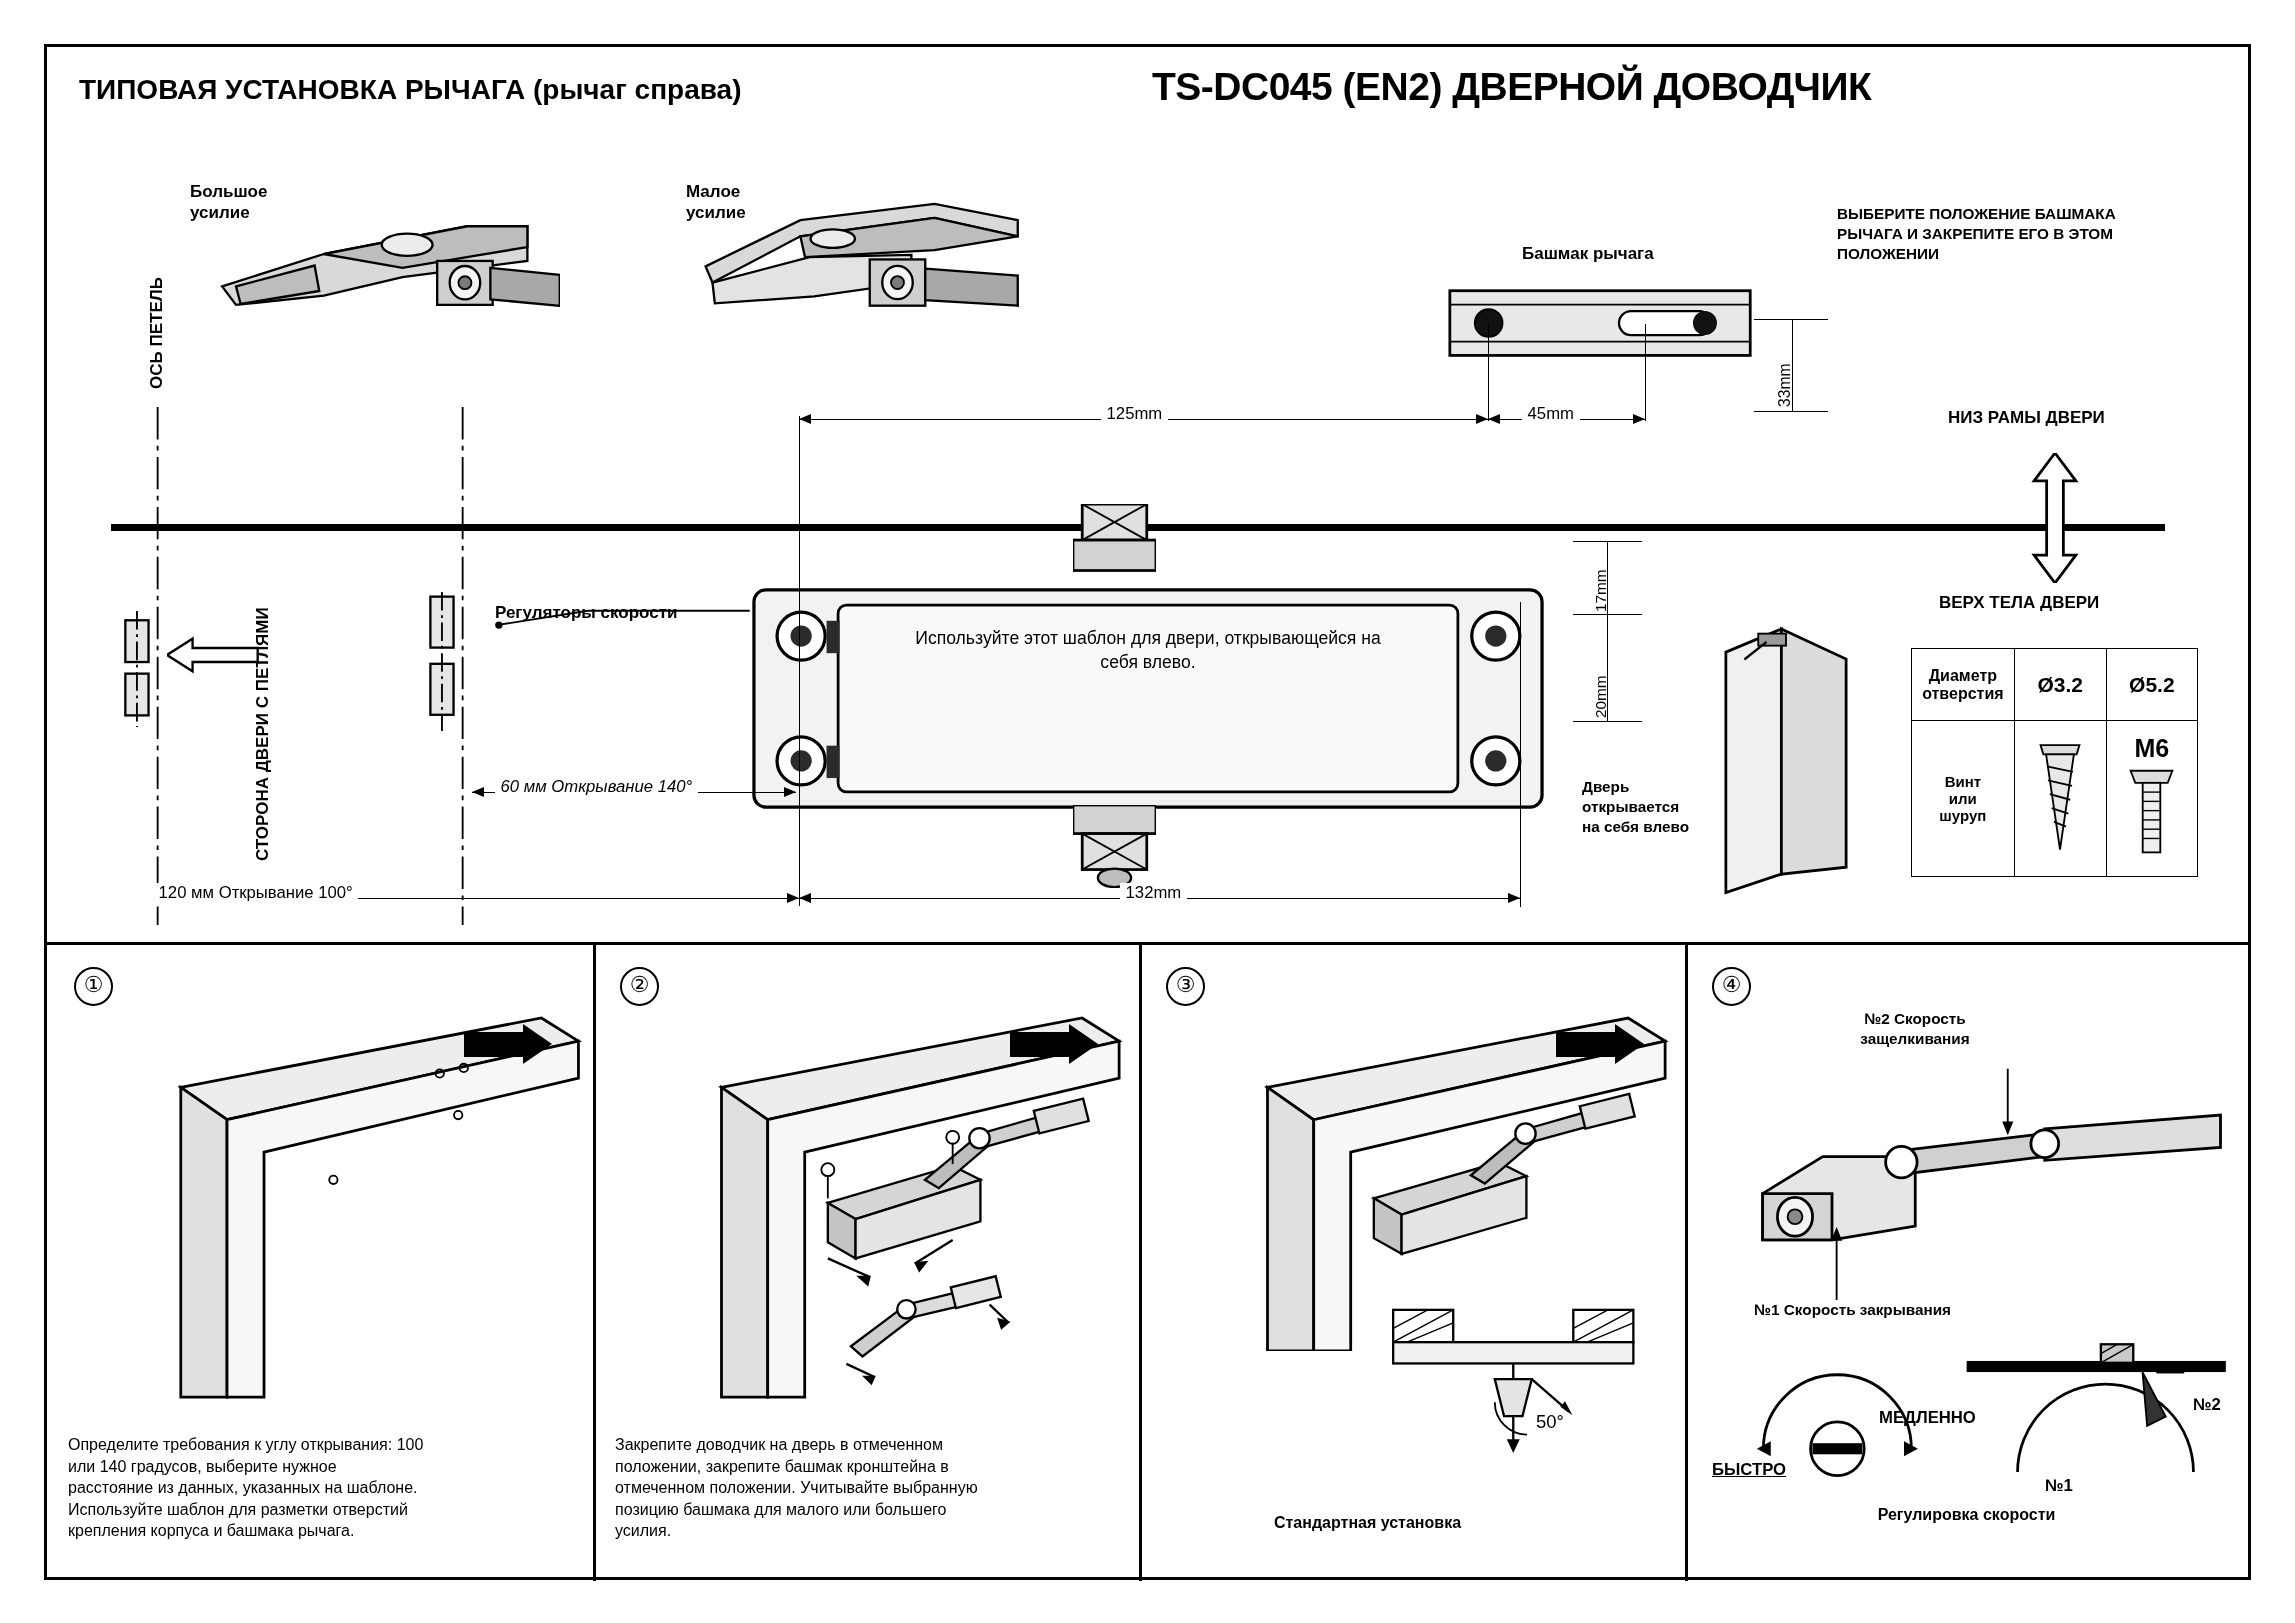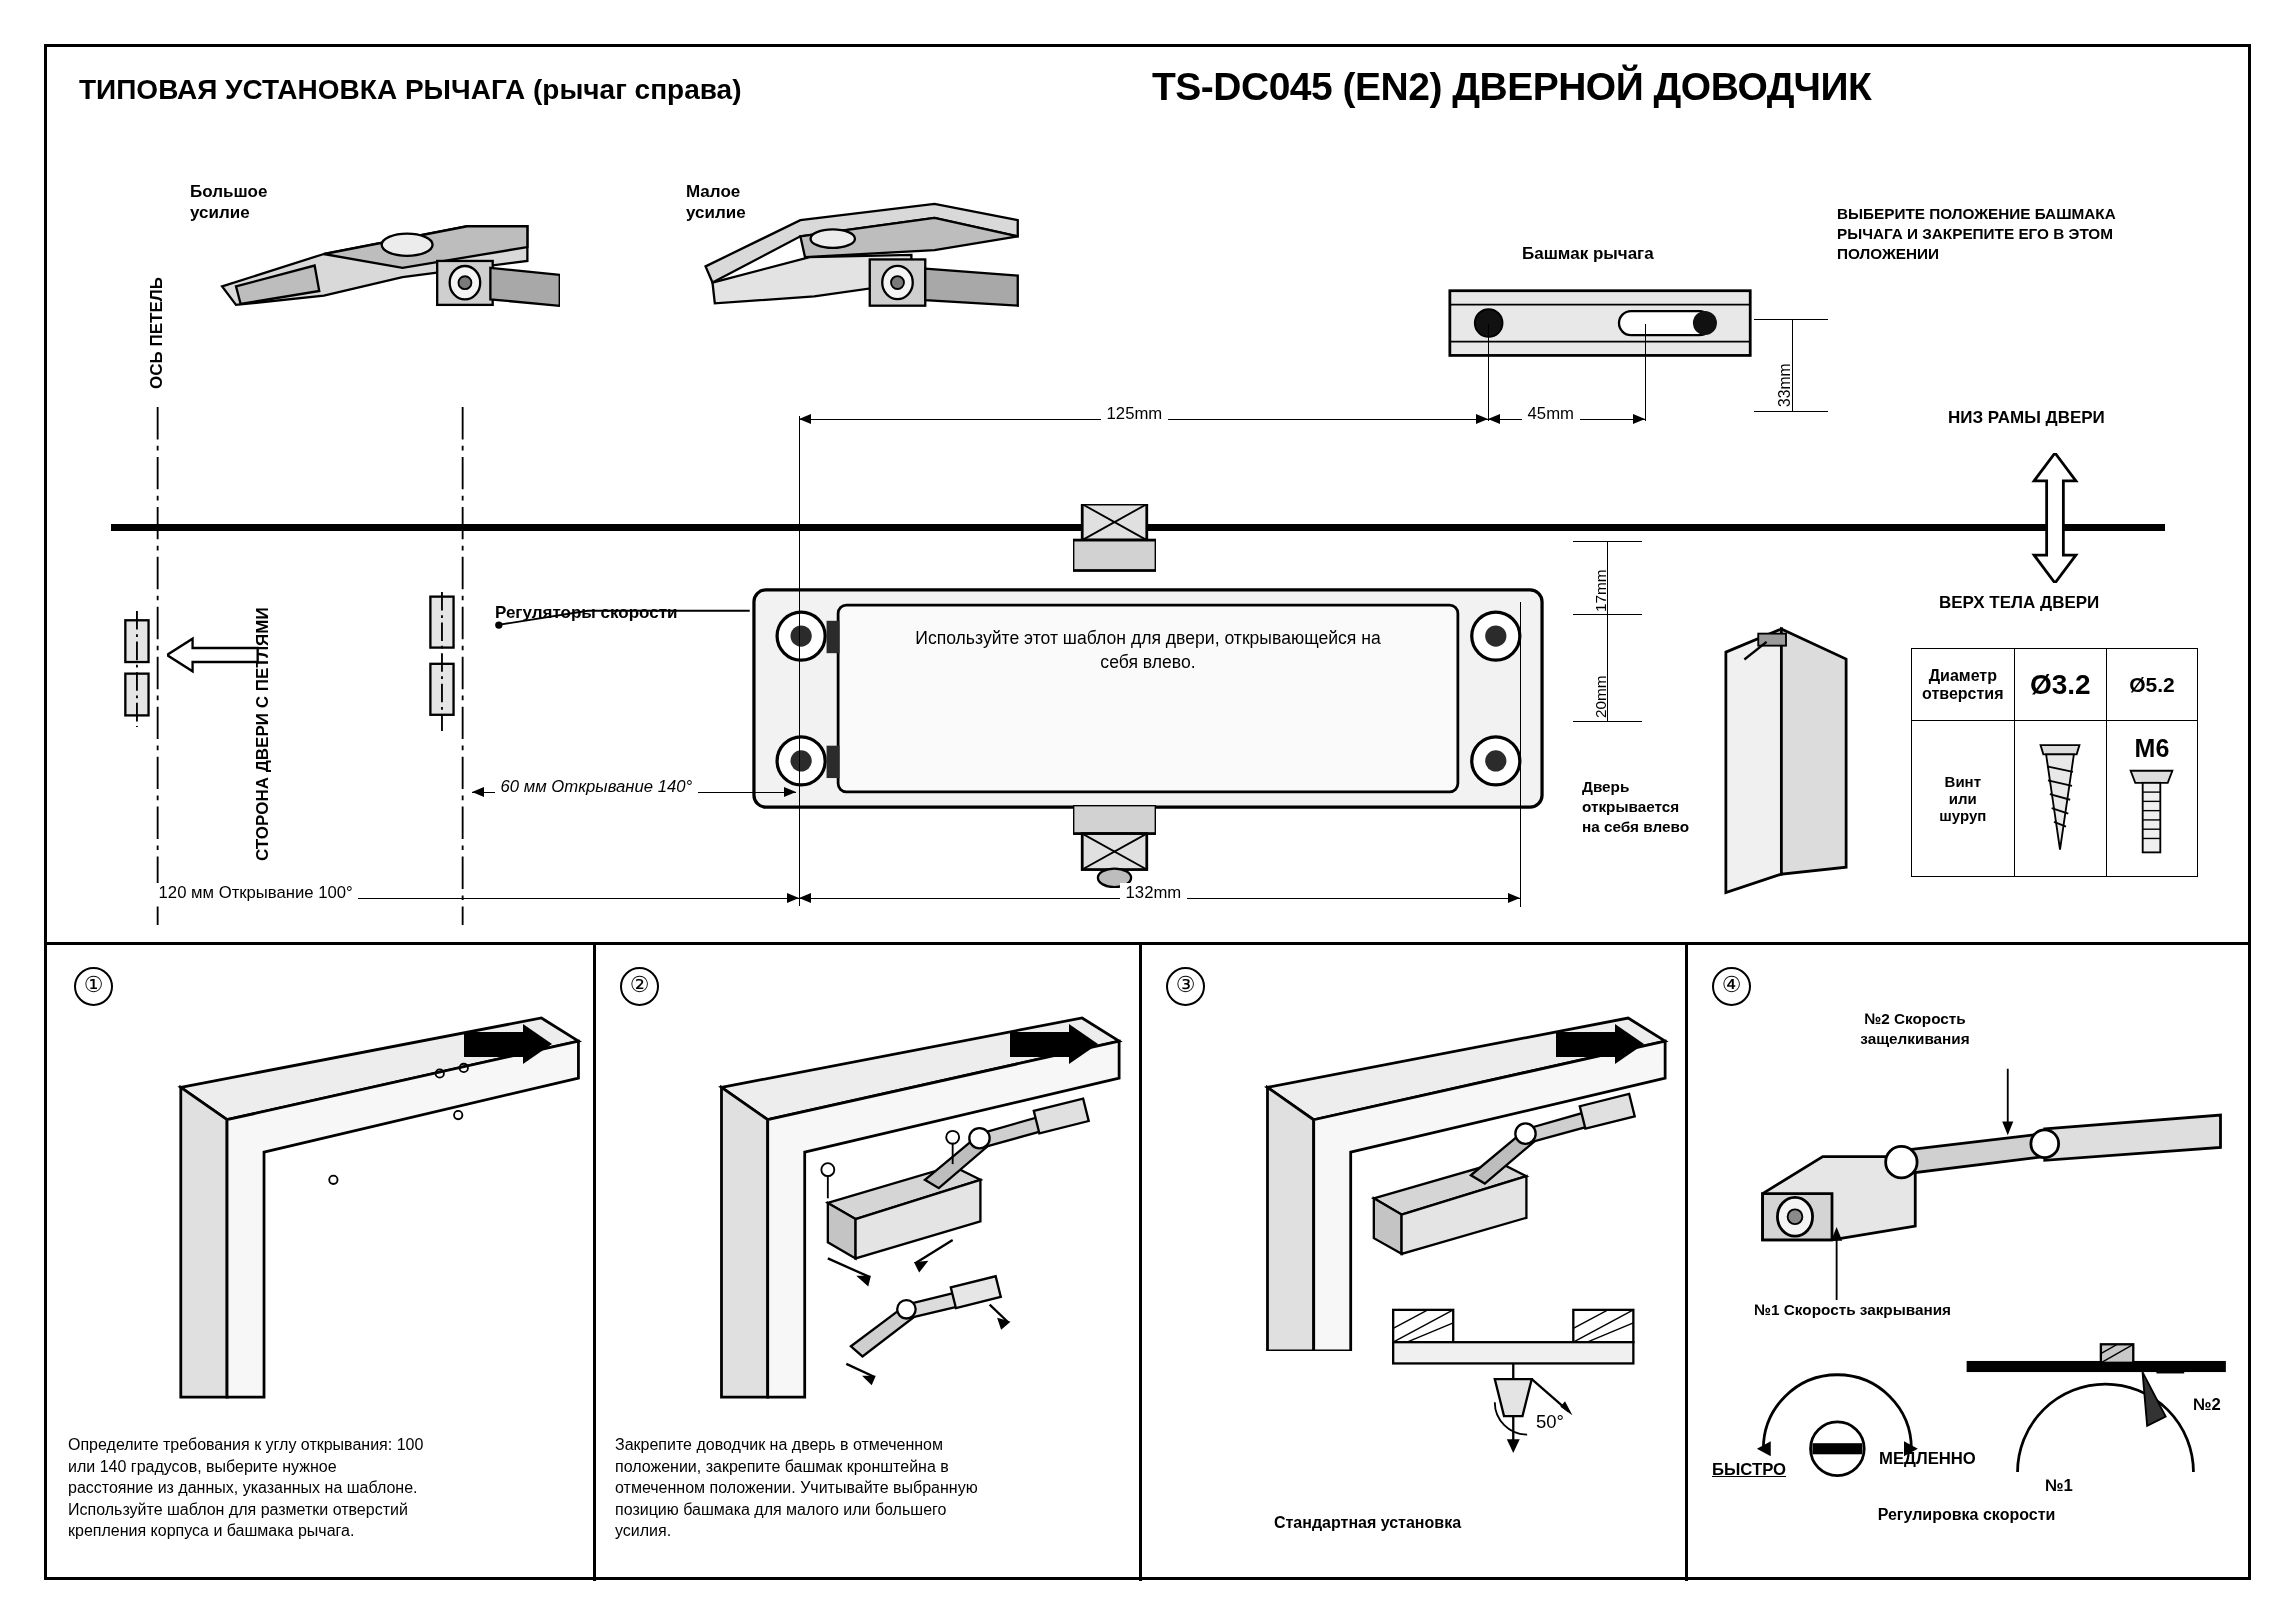--- a/index.html
+++ b/index.html
@@ -231,21 +231,21 @@
       <rect x="100" y="40" width="60" height="26" fill="#9a9a9a" stroke="#000" stroke-width="4"></rect>
       <line x1="118" y1="58" x2="70" y2="96" stroke="#000" stroke-width="5"></line>
     </svg>
   </div>
 
   <table class="screwtab" style="left:1911px;top:648px;width:287px;">
     <tbody>
         <tr>
       <td style="width:102px;height:69px;font-size:16px;white-space:pre;">Диаметр
 отверстия</td>
-      <td style="width:93px;font-size:28px;">Ø3.2</td>
+      <td style="width:93px;font-size:21px;">Ø3.2</td>
       <td style="width:93px;font-size:21px;">Ø5.2</td>
     </tr>
     <tr>
       <td style="height:153px;font-size:15px;white-space:pre;">Винт
 или
 шуруп</td>
       <td>
         <svg width="56" height="125" viewBox="0 0 120 270">
           <polygon points="18,24 102,24 96,44 24,44" fill="#dcdcdc" stroke="#000" stroke-width="4"></polygon>
           <polygon points="30,44 90,44 60,250" fill="#e8e8e8" stroke="#000" stroke-width="4"></polygon>
@@ -450,21 +450,21 @@
   <div>
     <svg style="position:absolute;left:1731px;top:1356px;" width="259" height="130" viewBox="0 0 560 280">
       <path d="M70,200 A160,160 0 0 1 390,200" fill="none" stroke="#000" stroke-width="6"></path>
       <circle cx="230" cy="200" r="58" fill="#fff" stroke="#000" stroke-width="6"></circle>
       <rect x="176" y="188" width="108" height="24" fill="#000"></rect>
       <polygon points="70,200 86,170 102,200" fill="#000" transform="rotate(-90 86 200)"></polygon>
       <polygon points="390,200 374,170 358,200" fill="#000" transform="rotate(90 374 200)"></polygon>
     </svg>
   </div>
   <div class="txt b" style="left:1712px;top:1460px;font-size:16.7px;text-decoration:underline;">БЫСТРО</div>
-  <div class="txt b" style="left:1879px;top:1449px;font-size:16.7px;">МЕДЛЕННО</div>
+  <div class="txt b" style="left:1879px;top:1408px;font-size:16.7px;">МЕДЛЕННО</div>
 
   <div>
     <svg style="position:absolute;left:1962px;top:1333px;" width="287" height="167" viewBox="0 0 620 360">
       <rect x="10" y="60" width="560" height="24" fill="#000"></rect>
       <rect x="300" y="24" width="70" height="40" fill="#c9c9c9" stroke="#000" stroke-width="5"></rect>
       <g stroke="#000" stroke-width="3">
         <line x1="300" y1="64" x2="370" y2="24"></line>
           <line x1="300" y1="44" x2="335" y2="24"></line>
       </g>
       <path d="M120,300 A190,190 0 0 1 500,300" fill="none" stroke="#000" stroke-width="6"></path>

